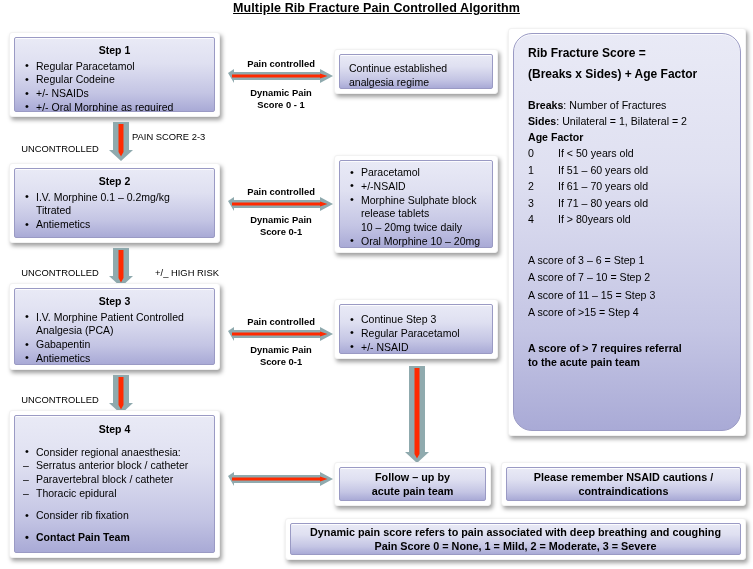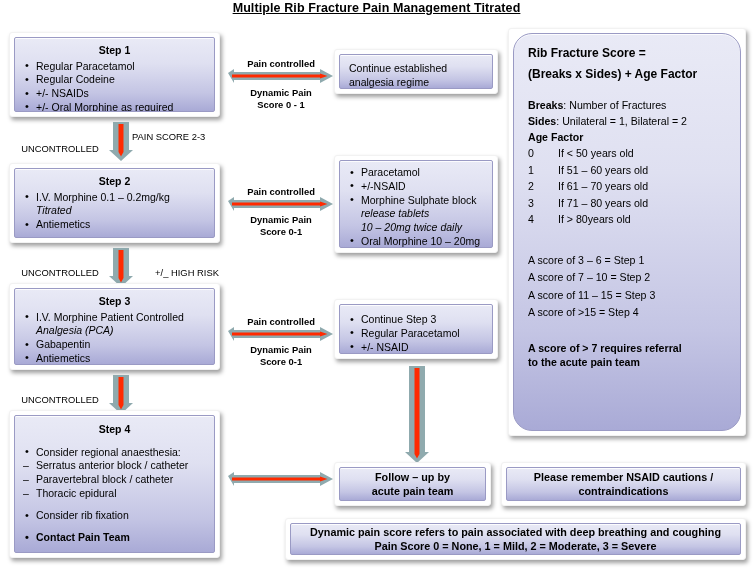--- a/index.html
+++ b/index.html
@@ -83,21 +83,20 @@
   }
   ul.bul li.dash::before {
     content: "\2013";
     position: absolute;
     left: 1px;
     top: 0;
     font-size: 10.5px;
   }
   ul.bul li.cont {
     padding-left: 14px;
-    font-style: italic;
   }
   ul.bul li.cont::before { content: ""; }
   ul.bul li.bold { font-weight: bold; }
   ul.bul li.gap { margin-top: 9px; }
 
   .plain-line { font-size: 10.5px; line-height: 13.5px; }
 
   
   .centerbold {
     display: flex;
@@ -159,21 +158,21 @@
     text-align: center;
   }
 
   
   .arrow { position: absolute; }
   .arrow svg { display: block; }
 </style>
 </head>
 <body>
 
-<div id="page-title">Multiple Rib Fracture Pain Management Titrated</div>
+<div id="page-title">Multiple Rib Fracture Pain Controlled Algorithm</div>
 
 <div class="box" style="left:9px; top:32px; width:211px; height:85px;">
   <div class="inner">
     <div class="step-title">Step 1</div>
     <ul class="bul">
       <li class="dot">Regular Paracetamol</li>
       <li class="dot">Regular Codeine</li>
       <li class="dot">+/- NSAIDs</li>
       <li class="dot">+/- Oral Morphine as required</li>
     </ul>

